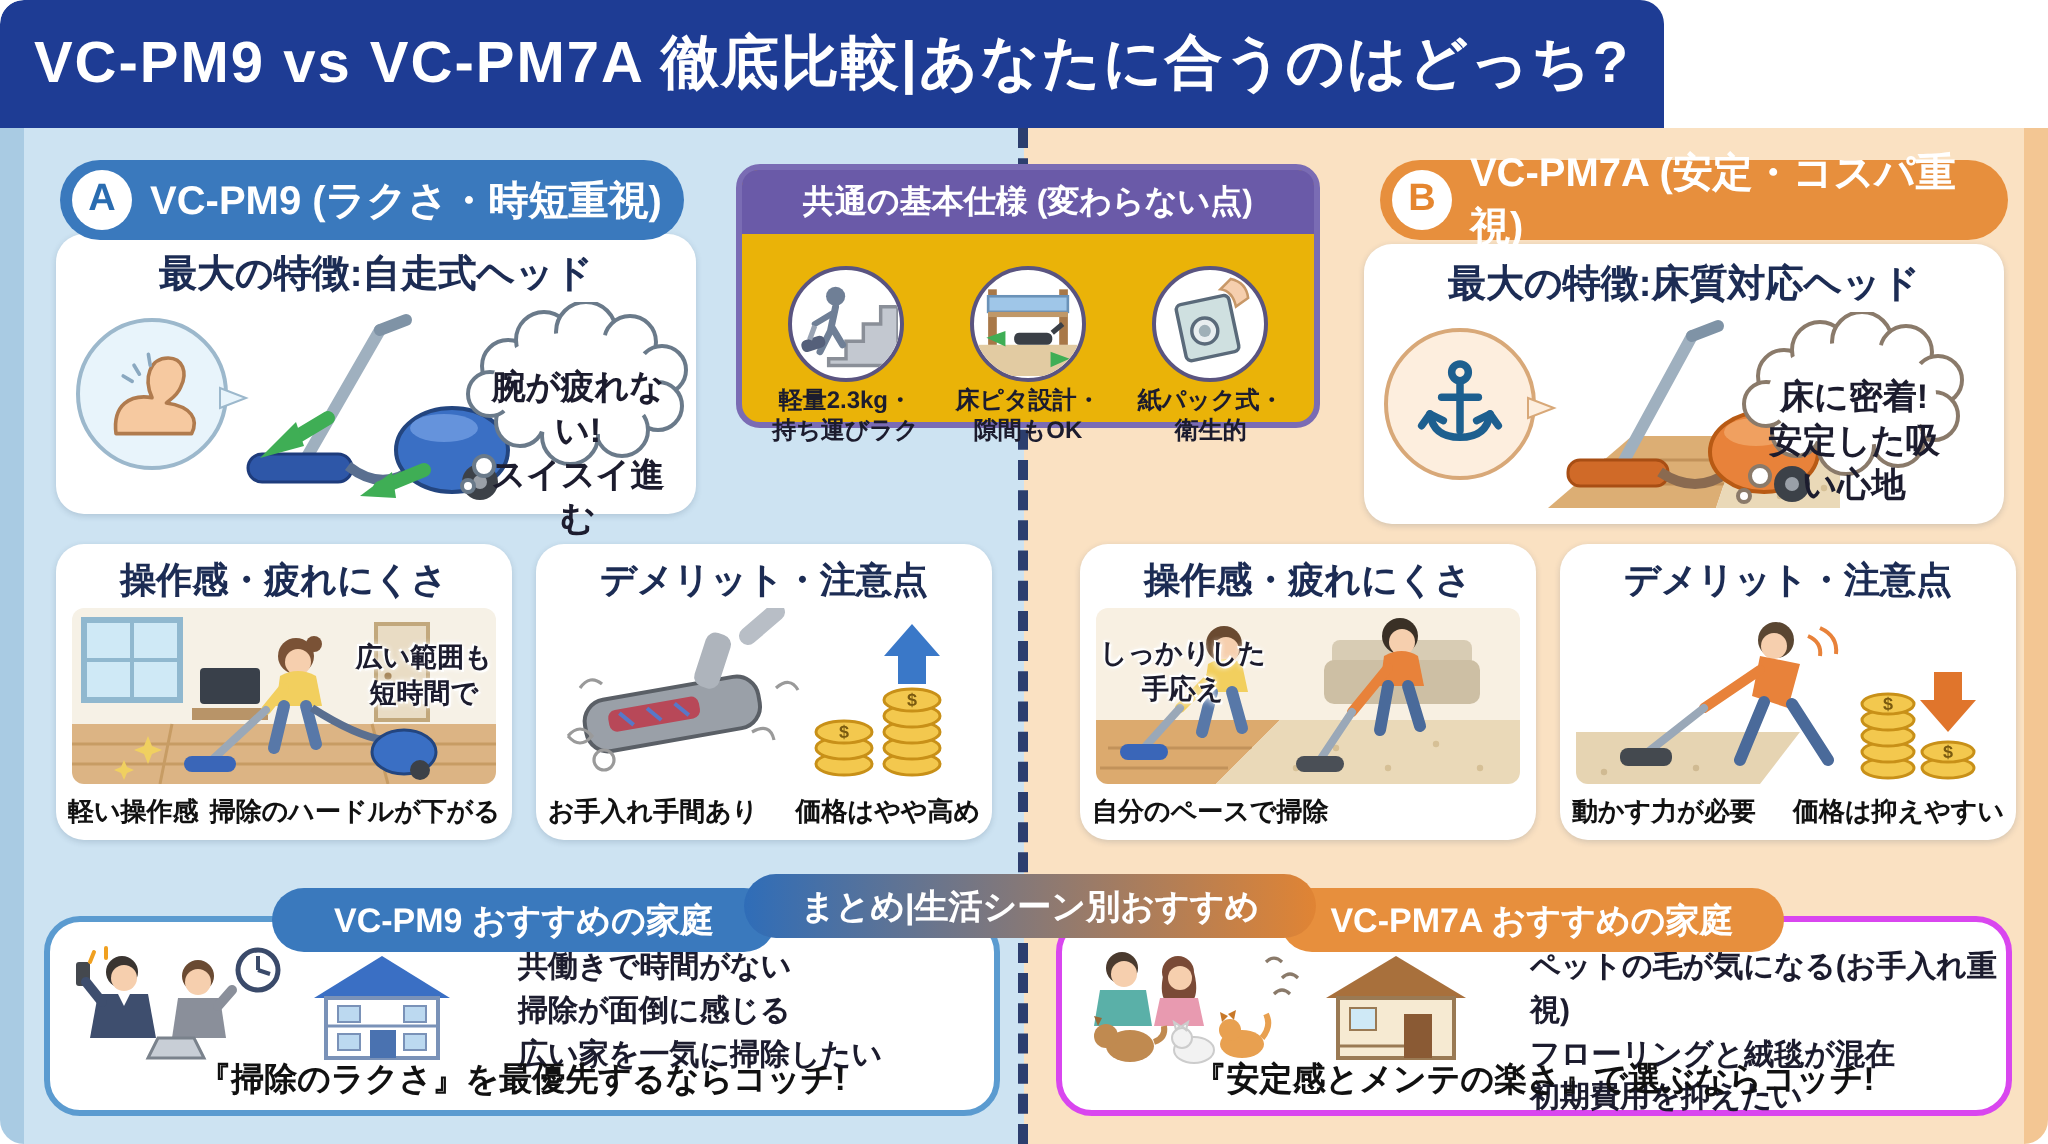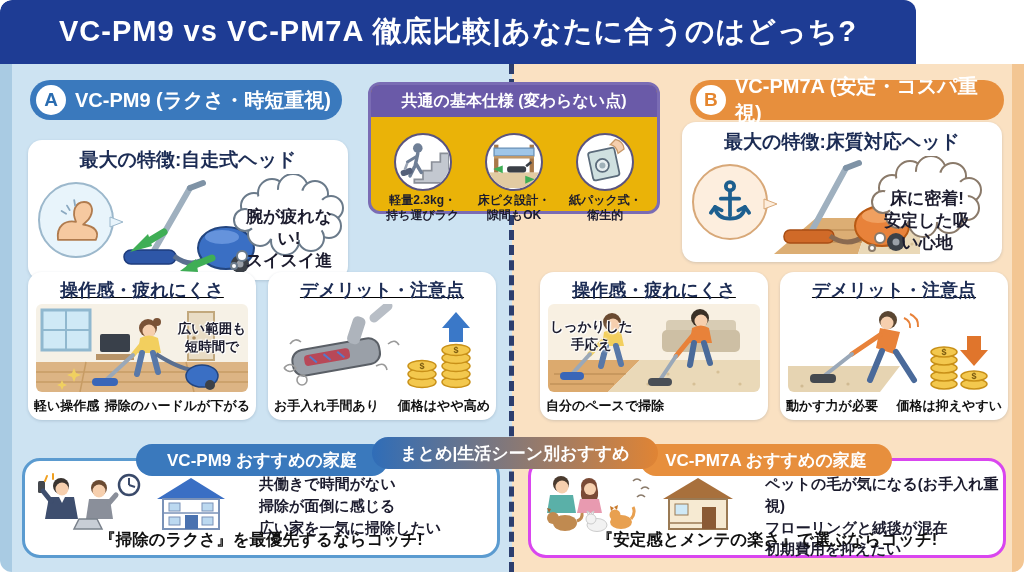--- a/index.html
+++ b/index.html
@@ -2,21 +2,21 @@
 <html><head>
 <meta charset="utf-8">
 <style>
   * { margin:0; padding:0; box-sizing:border-box; }
   html,body { width:1024px; height:572px; background:#ffffff; }
   body { font-family:"Liberation Sans","DejaVu Sans",sans-serif; }
   #stage { position:relative; width:1024px; height:572px; overflow:hidden; background:#fff; border-radius:12px; }
   .abs { position:absolute; }
 
   
-  .banner { left:0; top:0; width:916px; height:64px; background:#1e3c94; border-radius:12px 12px 0 0;
+  .banner { left:0; top:0; width:832px; height:64px; background:#1e3c94; border-radius:12px 12px 0 0;
             display:flex; align-items:center; justify-content:center; }
   .banner-title { color:#fff; font-weight:bold; font-size:29px; letter-spacing:1px; }
 
   
   .half-left  { left:0;   top:64px; width:512px; height:508px;
                 background:linear-gradient(90deg,#a9cbe3 0 12px,#cde3f2 12px); }
   .half-right { left:512px; top:64px; width:512px; height:508px;
                 background:linear-gradient(90deg,#fae1c2 0 calc(100% - 12px),#f3c693 calc(100% - 12px)); }
   .divider { left:509px; top:64px; height:508px; width:0; border-left:5px dashed #2c3e6e; }
 
@@ -36,21 +36,21 @@
   .common-circle { width:58px; height:58px; margin:0 auto 2px; border:2.5px solid #5a5480;
                    border-radius:50%; background:#fff; overflow:hidden; display:flex;
                    align-items:center; justify-content:center; }
   .common-label { font-size:12px; font-weight:bold; color:#1c1c2e; line-height:1.25; white-space:pre-line; }
 
   
   .card { background:#fff; border-radius:14px; box-shadow:0 1px 3px rgba(40,60,90,.18); z-index:2; }
   .card-title { text-align:center; font-weight:bold; color:#1c2c54; }
   .feature-card { width:320px; height:140px; }
   .feature-card .card-title { font-size:19px; padding-top:7px; }
-  .mid-card { width:228px; height:148px;text-decoration:underline; }
+  .mid-card { width:228px; height:148px; }
   .mid-card .card-title { font-size:18px; padding-top:6px; }
   .illus { position:absolute; left:8px; right:8px; top:32px; height:88px; border-radius:6px; overflow:hidden; }
   .captions { position:absolute; left:6px; right:6px; bottom:5px; display:flex;
               justify-content:space-between; font-size:13px; font-weight:bold; color:#111; }
   .bubble-circle { position:absolute; width:76px; height:76px; border-radius:50%;
                    display:flex; align-items:center; justify-content:center; }
   .cloud-wrap { position:absolute; width:118px; height:98px; }
   .cloud-text { position:absolute; left:8px; right:8px; top:32px; text-align:center;
                 font-size:17px; font-weight:bold; color:#1c1c2e; line-height:1.3; white-space:pre-line; }
   .overlay-text { position:absolute; font-size:13.5px; font-weight:bold; color:#1c1c2e; line-height:1.3;
@@ -139,21 +139,21 @@
             <circle cx="27" cy="34" r="7.5" fill="#e8eef0" stroke="#5a6a7a" stroke-width="2"></circle>
             <circle cx="27" cy="34" r="3.5" fill="#9fb0b8"></circle>
           </svg>
         </div>
         <div class="common-label">紙パック式・
 衛生的</div>
       </div>
     </div>
   </div>
 
-  <div class="abs card feature-card" style="left:28px; top:140px;">
+  <div class="abs card feature-card" style="left:28px; top:117px;">
     <div class="card-title">最大の特徴:自走式ヘッド</div>
     <div class="bubble-circle" style="left:10px; top:42px; background:#e8f4fb; border:2px solid #9cb8cc;">
       <svg width="54" height="54" viewBox="0 0 60 60">
         <path d="M10 52 C8 36 18 30 30 32 C25 21 29 10 39 10 C47 10 50 18 46 26 C44 31 40 33 38 35 C52 37 56 44 52 52 Z" fill="#f6c9a0" stroke="#b07b4e" stroke-width="2" stroke-linejoin="round"></path>
         <path d="M20 14 l3 5 M28 8 l1 6 M14 20 l5 3" stroke="#8aa8c0" stroke-width="2" stroke-linecap="round"></path>
       </svg>
       <svg class="abs" style="right:-13px; top:30px;" width="16" height="16">
         <polygon points="1,3 14,8 1,13" fill="#e8f4fb" stroke="#9cb8cc"></polygon>
       </svg>
     </div>

